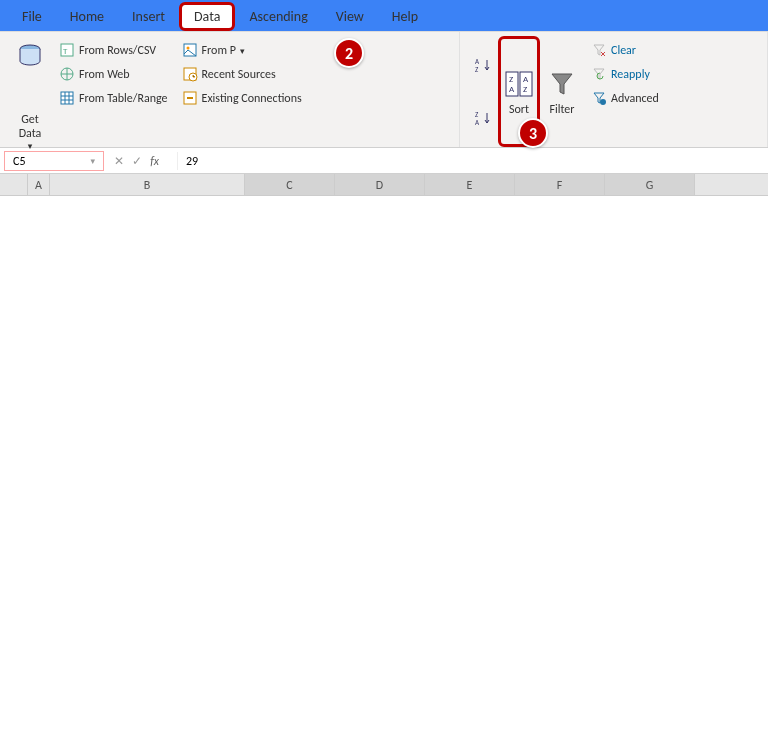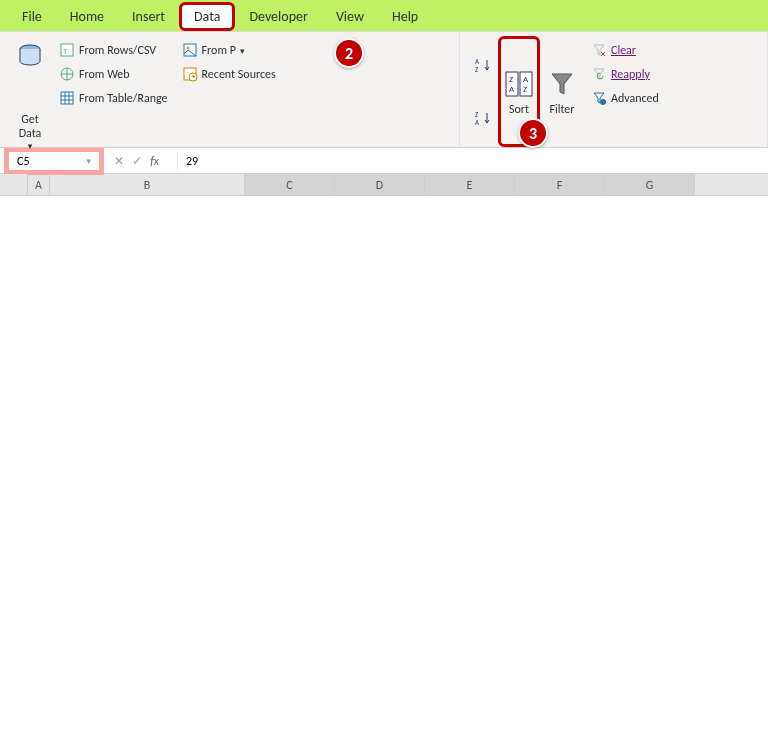--- a/index.html
+++ b/index.html
@@ -1,19 +1,19 @@
 <!DOCTYPE html>
 <html><head>
 <meta charset="utf-8">
 <style>
   * { box-sizing: border-box; margin: 0; padding: 0; }
   body { font-family: "Segoe UI", Calibri, sans-serif; background: #fff; width: 768px; }
   
   
-  .tabs { display: flex; background: #bef264; border-bottom: 1px solid #dcdcdc; padding: 2px 8px 0 8px; height: 32px; }
+  .tabs { display: flex; background: #3b82f6; border-bottom: 1px solid #dcdcdc; padding: 2px 8px 0 8px; height: 32px; }
   .tab { padding: 6px 14px; font-size: 14px; color: #333; cursor: pointer; }
   .tab.highlight { border: 3px solid #c00000; border-radius: 6px; padding: 3px 12px; background: #fff; }
   
   
   .ribbon { display: flex; background: #f3f2f1; border-bottom: 1px solid #d0d0d0; height: 116px; position: relative; }
   .group { border-right: 1px solid #e1e1e1; padding: 4px 8px 0 8px; display: flex; flex-direction: column; }
   .group-label { font-size: 11px; color: #555; text-align: center; padding: 2px 0; margin-top: auto; }
   .group-content { display: flex; flex: 1; }
   
   .big-btn { display: flex; flex-direction: column; align-items: center; justify-content: center; padding: 4px 6px; font-size: 12px; color: #333; cursor: pointer; }
@@ -23,21 +23,21 @@
   .small-btn { display: flex; align-items: center; gap: 4px; font-size: 12px; color: #333; cursor: pointer; padding: 2px 3px; }
   .small-btn .ico { width: 16px; height: 16px; display: inline-flex; align-items: center; justify-content: center; }
   
   .sort-highlight { border: 3px solid #c00000; border-radius: 6px; padding: 2px; }
   
   
   .callout { position: absolute; width: 30px; height: 30px; border-radius: 50%; background: #c00000; color: #fff; font-weight: bold; font-size: 16px; display: flex; align-items: center; justify-content: center; border: 2px solid #fff; box-shadow: 0 1px 3px rgba(0,0,0,0.3); z-index: 10; }
   
   
   .formula-row { display: flex; align-items: center; background: #fff; border-bottom: 1px solid #d0d0d0; height: 26px; font-size: 12px; }
-  .name-box { width: 100px; border: 5px solid #fca5a5; padding: 2px 8px; margin: 2px 0 2px 4px; background: #fff; display: flex; align-items: center; text-align: right; }
+  .name-box { width: 100px; border: 1px solid #fca5a5; padding: 2px 8px; margin: 2px 0 2px 4px; background: #fff; display: flex; align-items: center; text-align: right; }
   .name-box::after { content: "▾"; margin-left: auto; color: #999; font-size: 9px; }
   .fx-btns { display: flex; gap: 8px; padding: 0 10px; color: #999; }
   .fx-label { font-style: italic; color: #666; padding-right: 8px; text-align: center; }
   .formula-input { flex: 1; padding: 2px 8px; border-left: 1px solid #eee; }
   
   
   .col-headers { display: flex; background: #e6e6e6; border-bottom: 1px solid #ccc; height: 22px; }
   .row-head-spacer { width: 28px; border-right: 1px solid #ccc; background: #e6e6e6; }
   .col-head { border-right: 1px solid #ccc; text-align: center; font-size: 12px; color: #555; display: flex; align-items: center; justify-content: center; }
   .col-A { width: 22px; }
@@ -58,31 +58,31 @@
   .data-table th { background: #0a1d3c; color: #fff; font-weight: bold; font-size: 18px; padding: 8px 4px; border: 2px solid #0a1d3c; }
   .data-table th:first-child { width: 195px; }
   .data-table td { border: 2px solid #000; padding: 7px 4px; text-align: center; font-size: 16px; background: #fff; }
   .data-table tr.selrow td { background: #c8c8c8; }
   .data-table tr.selrow td:first-child { background: #fff; }
   
   .row5-highlight { position: absolute; border: 3px solid #c00000; border-radius: 6px; pointer-events: none; }
   
   
   svg { display: block; }
-  .disabled { color: #701a75; text-decoration: underline; }
+  .disabled { color: #0369a1; }
 </style>
 </head>
 <body>
 
 <div class="tabs">
   <div class="tab">File</div>
   <div class="tab">Home</div>
   <div class="tab">Insert</div>
   <div class="tab highlight">Data</div>
-  <div class="tab">Developer</div>
+  <div class="tab">Ascending</div>
   <div class="tab">View</div>
   <div class="tab">Help</div>
 </div>
 
 <div class="ribbon">
   <div class="callout" style="left:334px; top:6px;">2</div>
   <div class="callout" style="left:518px; top:86px;">3</div>
 
   <div class="group" style="width:460px;">
     <div class="group-content">
@@ -140,20 +140,29 @@
         </div>
         <div class="small-btn">
           <span class="ico">
               <svg width="16" height="16">
                 <rect x="2" y="2" width="12" height="12" fill="#fff" stroke="#c80"></rect>
                 <circle cx="11" cy="11" r="4" fill="#fff" stroke="#c80"></circle>
                 <path d="M11 9v2h2" stroke="#c80"></path>
               </svg>
             </span>
           <span>Recent Sources</span>
+        </div>
+        <div class="small-btn">
+          <span class="ico">
+              <svg width="16" height="16">
+                <rect x="2" y="2" width="12" height="12" fill="#fff" stroke="#c80"></rect>
+                <path d="M5 8h6" stroke="#c80" stroke-width="2"></path>
+              </svg>
+            </span>
+          <span>Existing Connections</span>
         </div>
       </div>
     </div>
   </div>
 
   <div class="group" style="flex:1;">
     <div class="group-content">
       <div class="small-btn-col" style="justify-content:space-around;">
         <div class="small-btn">
           <span class="ico">

